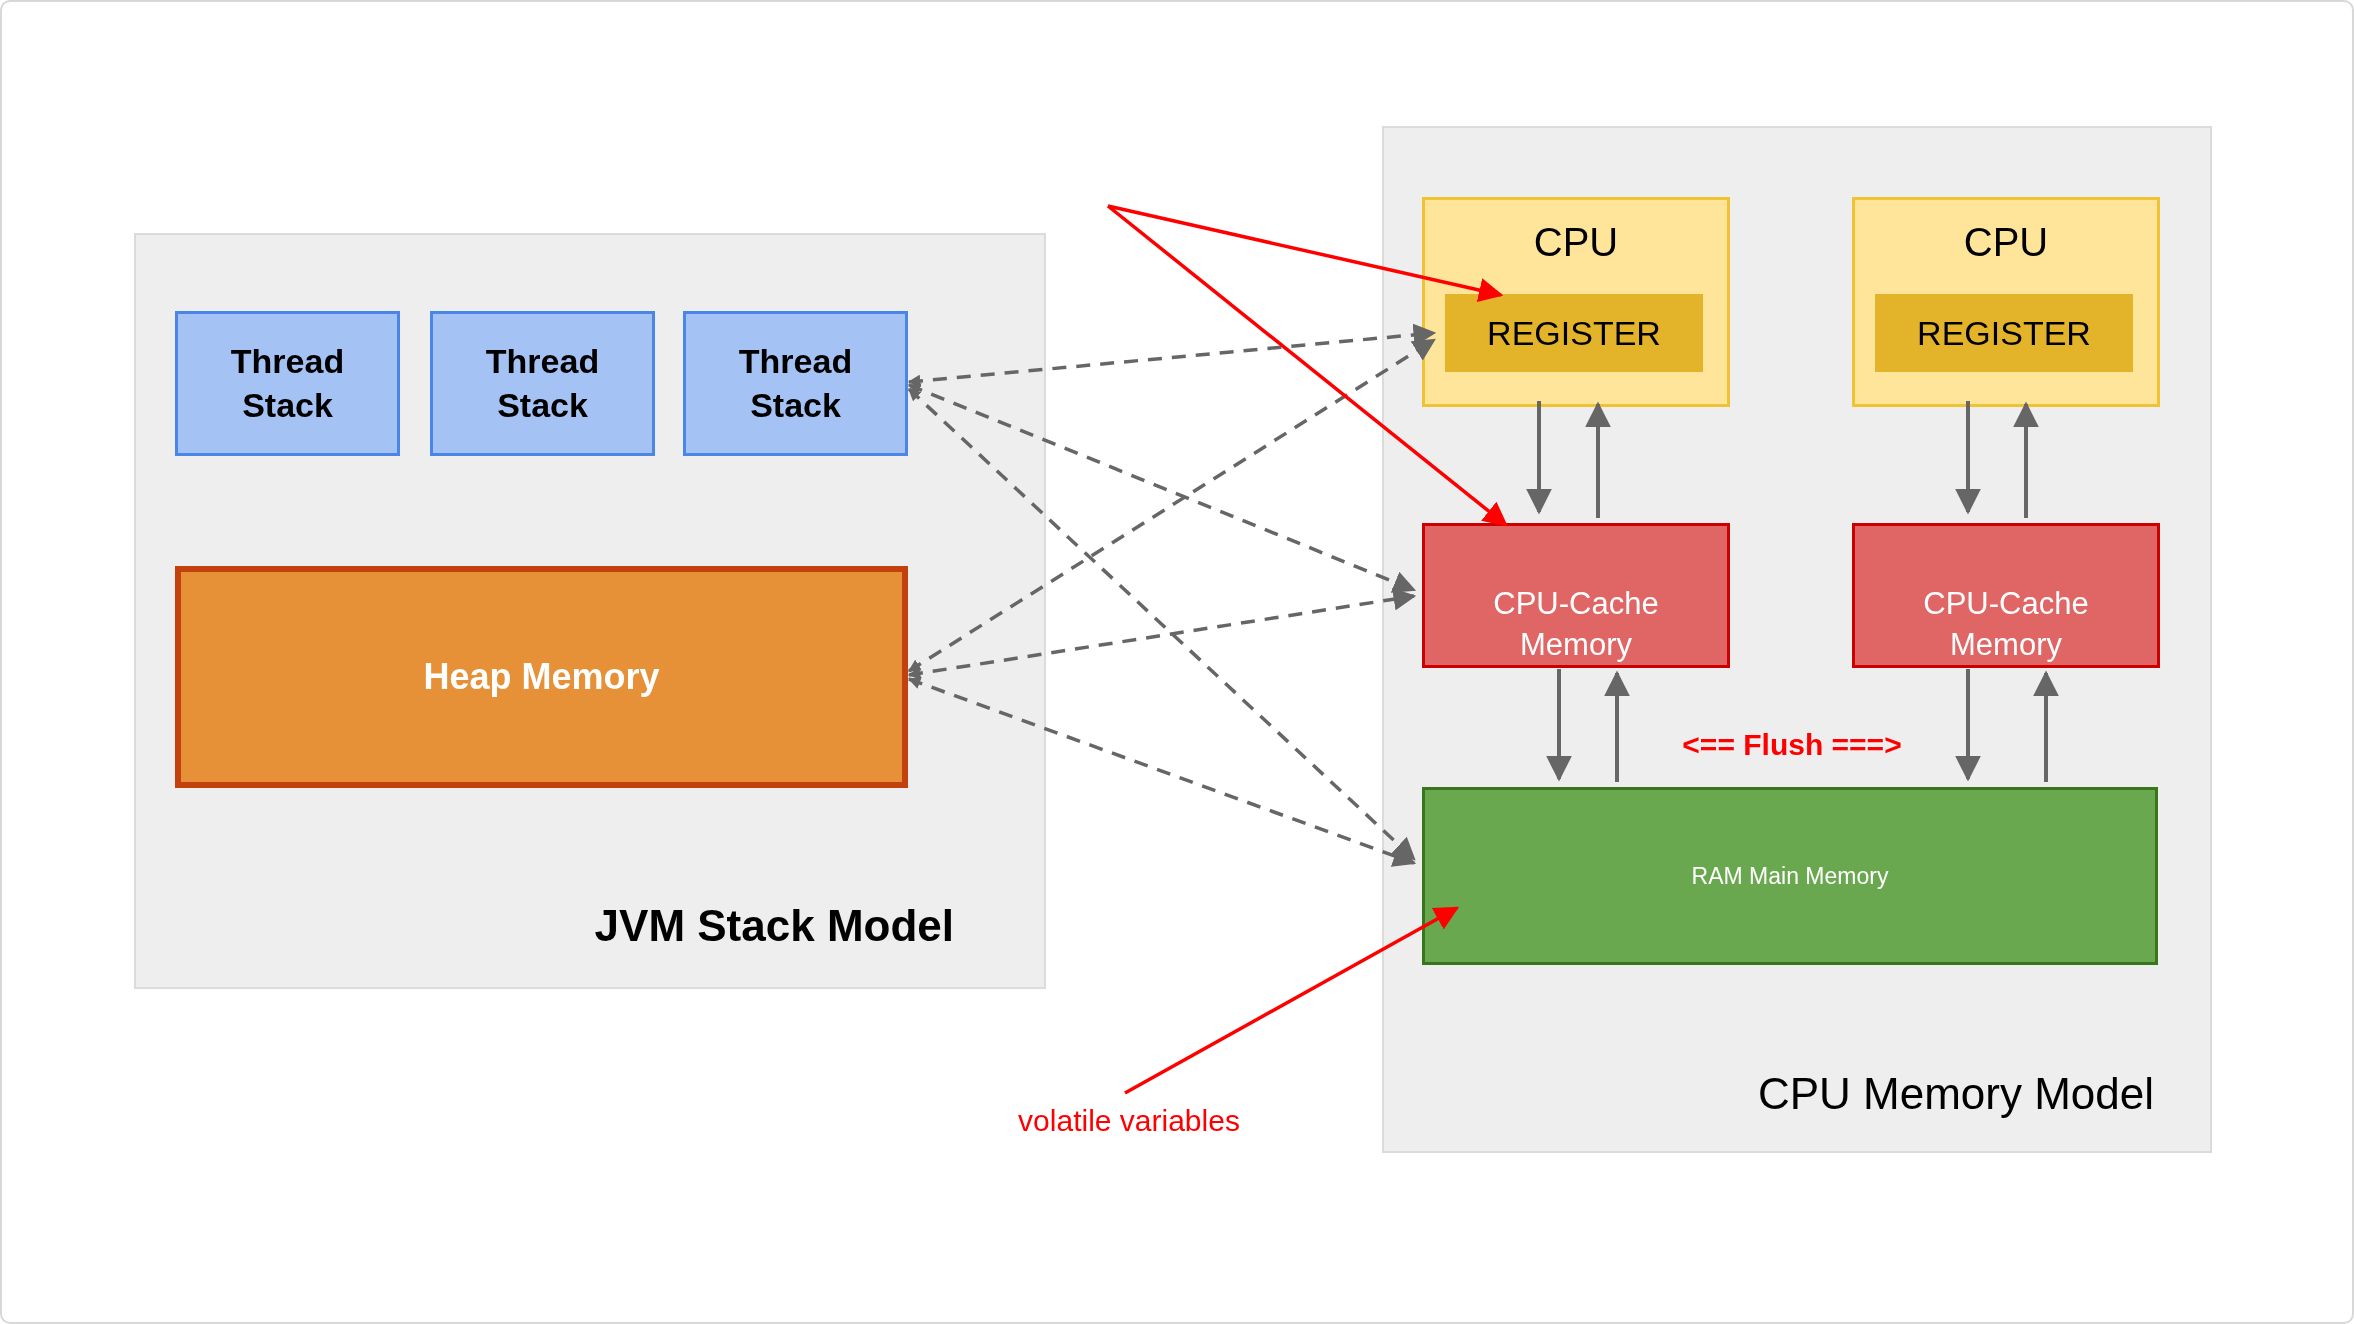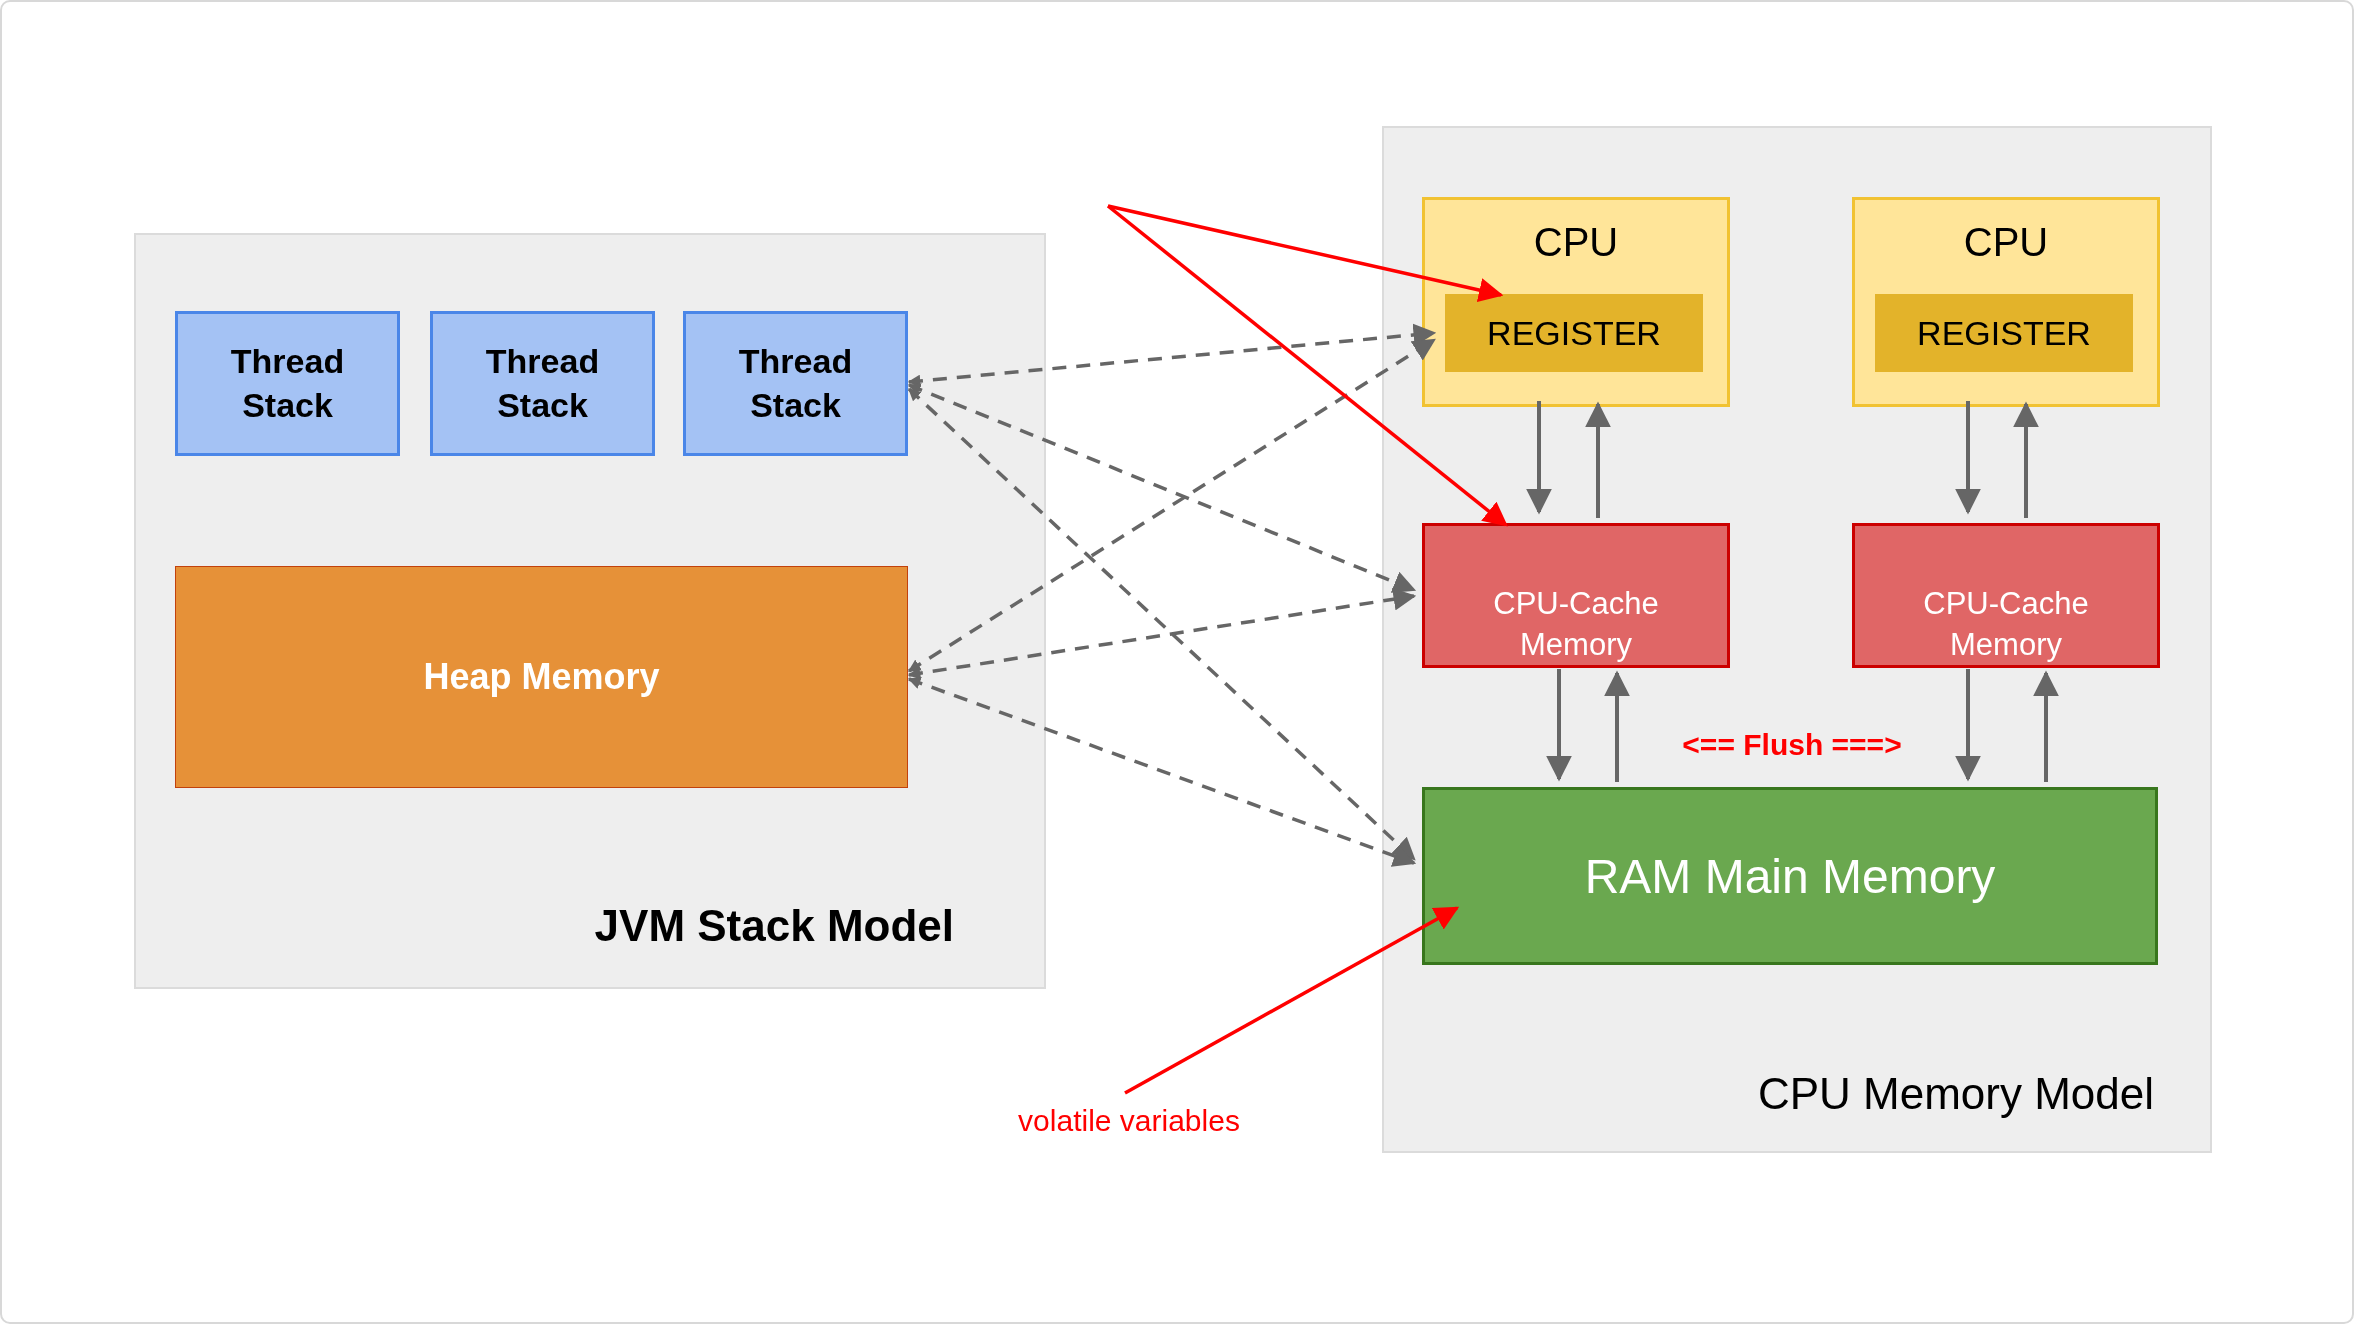--- a/index.html
+++ b/index.html
@@ -21,21 +21,21 @@
     width:225px;height:145px;top:76px;
     background:#a4c2f4;border:3px solid #4a86e8;
     color:#000;font-size:34px;line-height:1.28;
   }
   #thread-stack-1{left:39px;}
   #thread-stack-2{left:294px;}
   #thread-stack-3{left:547px;}
 
   #heap-box{
     left:39px;top:331px;width:733px;height:222px;
-    background:#e69138;border:1px solid #c2410c;
+    background:#e69138;border:6px solid #c2410c;
     color:#ffffff;font-size:36px;
   }
 
   .cpu-box{
     position:absolute;top:69px;width:308px;height:210px;box-sizing:border-box;
     background:#ffe599;border:3px solid #f1c232;
   }
   #cpu-box-1{left:38px;}
   #cpu-box-2{left:468px;}
   .cpu-title{position:absolute;top:20px;left:0;width:100%;text-align:center;color:#000;font-size:40px;}
@@ -51,21 +51,21 @@
     display:flex;align-items:flex-end;justify-content:center;text-align:center;
     color:#ffffff;font-size:31px;line-height:1.3;
   }
   #cache-box-1{left:38px;}
   #cache-box-2{left:468px;}
 
   #ram-box{
     position:absolute;left:38px;top:659px;width:736px;height:178px;box-sizing:border-box;
     background:#6aa84f;border:3px solid #38761d;
     display:flex;align-items:center;justify-content:center;
-    color:#ffffff;font-size:48px;
+    color:#ffffff;font-size:23px;
   }
 
   .region-title{
     position:absolute;color:#000;font-size:44px;white-space:nowrap;
   }
   #jvm-title{right:90px;bottom:36px;}
   #cpu-title-label{right:56px;bottom:32px;}
 
   .red-note{
     position:absolute;color:#ff0000;font-size:30px;text-align:center;line-height:1.25;

